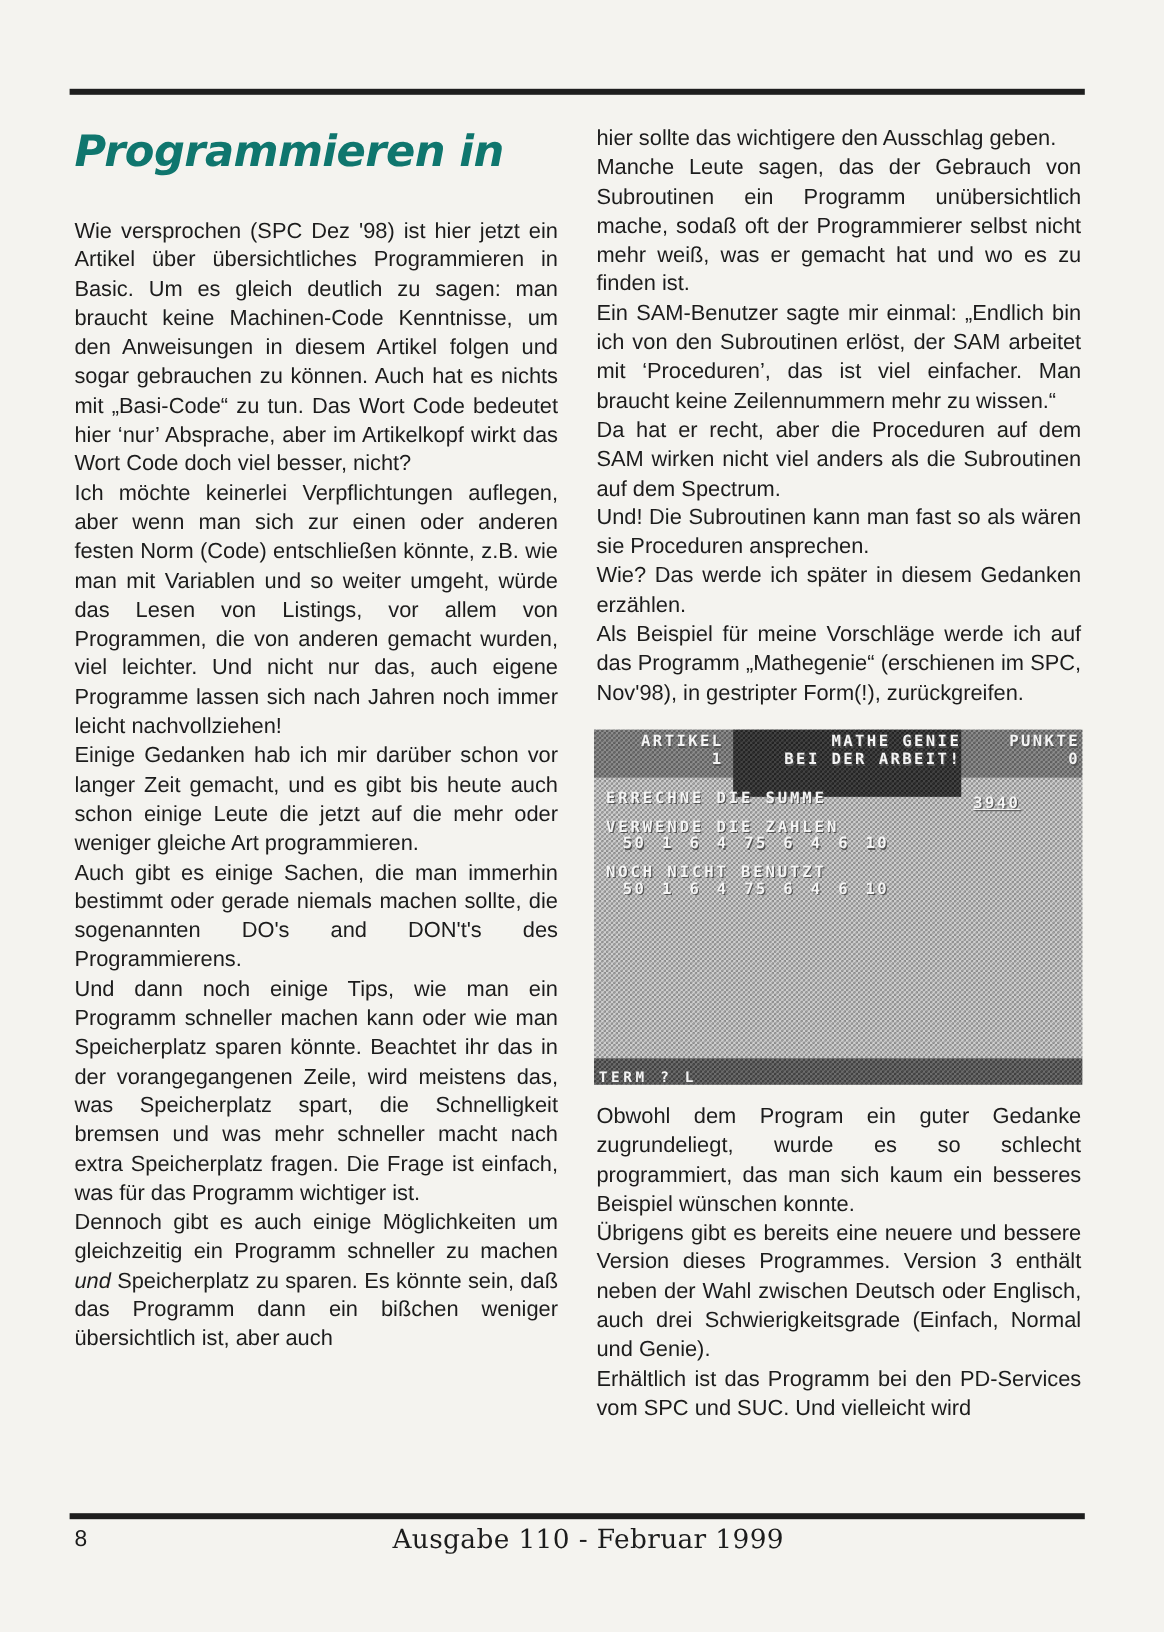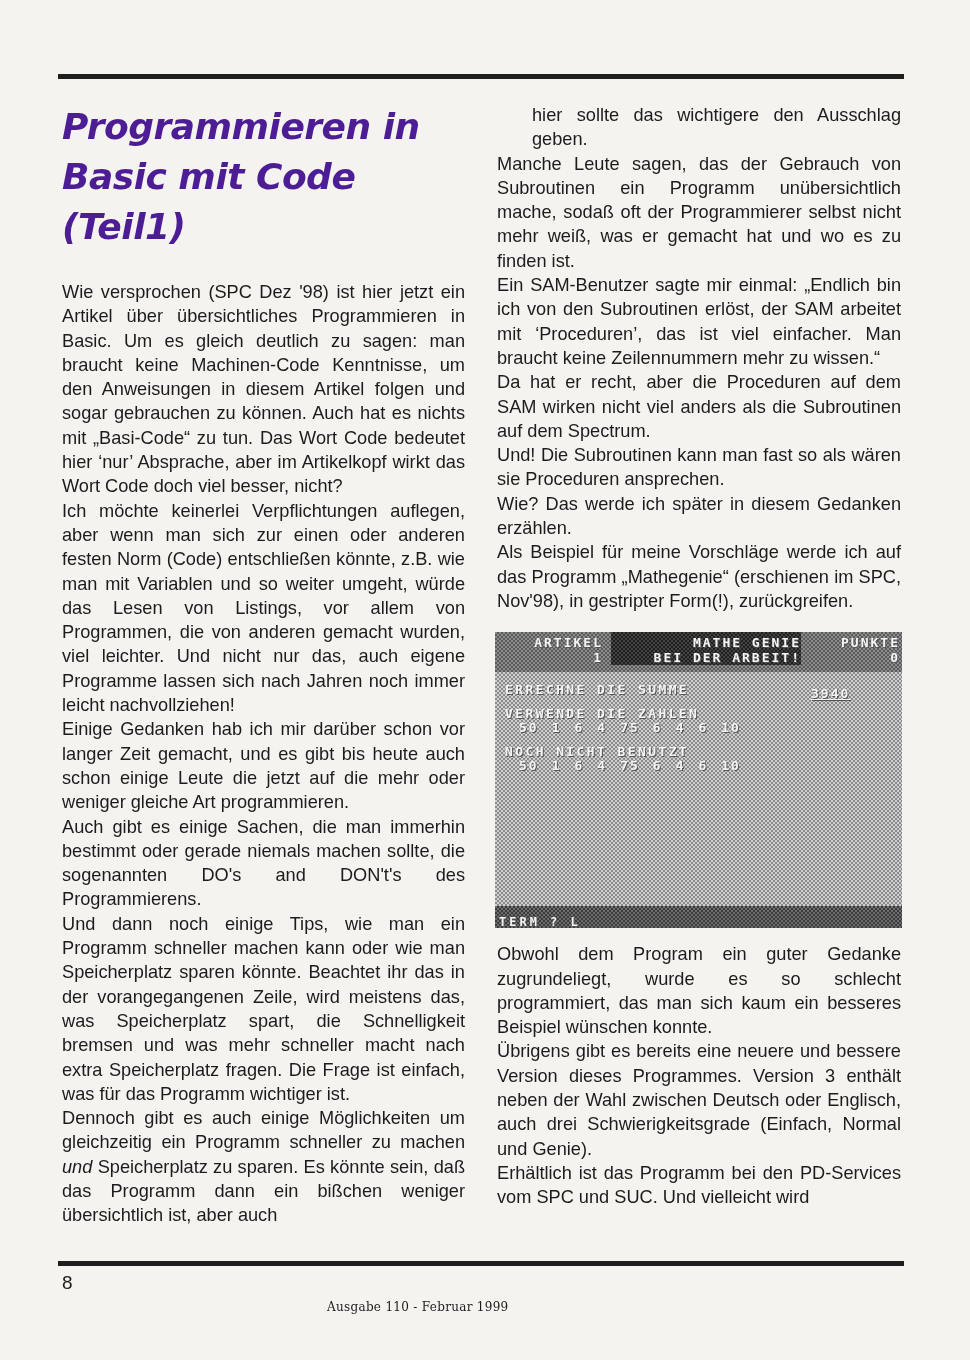--- a/index.html
+++ b/index.html
@@ -22,27 +22,27 @@
     font-size: 18.2px; line-height: 24.3px;
     text-align: justify;
   }
   .col-left { left: 62px; width: 403px; }
   .col-right { left: 497px; width: 404px; }
   .title {
     font-family: "DejaVu Sans", sans-serif;
     font-style: italic; font-weight: bold;
     font-size: 36px; line-height: 50px;
     letter-spacing: -0.5px;
-    color: #4c1d95;
+    color: #0f766e;
     margin: 2px 0 28px 0;
     text-align: left;
   }
   .para { margin: 0; }
   .para em { font-style: italic; }
-  .col-right .para.first { margin-top: 3px; margin-left: 35px; }
+  .col-right .para.first { margin-top: 3px; }
 
   
   .screen {
     position: relative;
     width: 407px; height: 296px;
     margin: 19px 0 14px -2px;
     background-color: #cfcfcf;
     background-image:
       linear-gradient(45deg, #8a8a8a 25%, transparent 25%, transparent 75%, #8a8a8a 75%),
       linear-gradient(45deg, #8a8a8a 25%, transparent 25%, transparent 75%, #8a8a8a 75%);
@@ -58,21 +58,21 @@
     position: absolute; left: 0; top: 0; width: 407px; height: 40px;
     background-color: #8d8d8d;
     background-image:
       linear-gradient(45deg, #5a5a5a 25%, transparent 25%, transparent 75%, #5a5a5a 75%),
       linear-gradient(45deg, #5a5a5a 25%, transparent 25%, transparent 75%, #5a5a5a 75%);
     background-size: 4px 4px; background-position: 0 0, 2px 2px;
   }
   .scr-box { position: absolute; top: 3px; text-align: right; font-size: 13px; line-height: 15px; letter-spacing: 2px; }
   .scr-left { left: 8px; width: 100px; }
   .scr-mid {
-    left: 116px; width: 190px; top: 0; height: 33px; padding-top: 3px; box-sizing: border-box;
+    left: 116px; width: 190px; top: 0; height: 56px; padding-top: 3px; box-sizing: border-box;
     background-color: #444;
     background-image:
       linear-gradient(45deg, #1f1f1f 25%, transparent 25%, transparent 75%, #1f1f1f 75%),
       linear-gradient(45deg, #1f1f1f 25%, transparent 25%, transparent 75%, #1f1f1f 75%);
     background-size: 4px 4px; background-position: 0 0, 2px 2px;
   }
   .scr-right { left: 310px; width: 95px; }
   .scr-line { position: absolute; left: 10px; font-size: 13px; line-height: 15px; letter-spacing: 2.4px; white-space: pre; }
   .scr-sum { position: absolute; left: 316px; top: 50px; font-size: 13px; letter-spacing: 2px; text-decoration: underline; }
   .nums { position: absolute; left: 22px; display: flex; gap: 9px; font-size: 13px; line-height: 15px; letter-spacing: 2px; align-items: center; }
@@ -85,33 +85,32 @@
       linear-gradient(45deg, #3b3b3b 25%, transparent 25%, transparent 75%, #3b3b3b 75%);
     background-size: 4px 4px; background-position: 0 0, 2px 2px;
   }
   .scr-foot span { position: absolute; left: 4px; top: 4px; font-size: 12px; letter-spacing: 3px; }
 
   .page-number {
     position: absolute; left: 62px; top: 1272px;
     font-size: 19px;
   }
   .footer-issue {
-    position: absolute; left: 327px; top: 1300px;
-    font-family: "DejaVu Serif", serif; font-size: 12px; letter-spacing: 0.3px;
+    position: absolute; left: 327px; top: 1271px;
+    font-family: "DejaVu Serif", serif; font-size: 22px; letter-spacing: 0.3px;
   }
 </style>
 </head>
 <body>
 
 <div class="rule-top"></div>
 
 <div class="col col-left">
   <h1 class="title">
     <span>Programmieren in</span><br>
-    <span>Basic mit Code (Teil1)</span>
   </h1>
   <p class="para">Wie versprochen (SPC Dez '98) ist hier jetzt ein Artikel über übersichtliches Programmieren in Basic. Um es gleich deutlich zu sagen: man braucht keine Machinen-Code Kenntnisse, um den Anweisungen in diesem Artikel folgen und sogar gebrauchen zu können. Auch hat es nichts mit „Basi-Code“ zu tun. Das Wort Code bedeutet hier ‘nur’ Absprache, aber im Artikelkopf wirkt das Wort Code doch viel besser, nicht?</p>
   <p class="para">Ich möchte keinerlei Verpflichtungen auflegen, aber wenn man sich zur einen oder anderen festen Norm (Code) entschließen könnte, z.B. wie man mit Variablen und so weiter umgeht, würde das Lesen von Listings, vor allem von Programmen, die von anderen gemacht wurden, viel leichter. Und nicht nur das, auch eigene Programme lassen sich nach Jahren noch immer leicht nachvollziehen!</p>
   <p class="para">Einige Gedanken hab ich mir darüber schon vor langer Zeit gemacht, und es gibt bis heute auch schon einige Leute die jetzt auf die mehr oder weniger gleiche Art programmieren.</p>
   <p class="para">Auch gibt es einige Sachen, die man immerhin bestimmt oder gerade niemals machen sollte, die sogenannten DO's and DON't's des Programmierens.</p>
   <p class="para">Und dann noch einige Tips, wie man ein Programm schneller machen kann oder wie man Speicherplatz sparen könnte. Beachtet ihr das in der vorangegangenen Zeile, wird meistens das, was Speicherplatz spart, die Schnelligkeit bremsen und was mehr schneller macht nach extra Speicherplatz fragen. Die Frage ist einfach, was für das Programm wichtiger ist.</p>
   <p class="para"><span>Dennoch gibt es auch einige Möglichkeiten um gleichzeitig ein Programm schneller zu machen </span><em>und</em><span> Speicherplatz zu sparen. Es könnte sein, daß das Programm dann ein bißchen weniger übersichtlich ist, aber auch</span></p>
 </div>
 
 <div class="col col-right">

